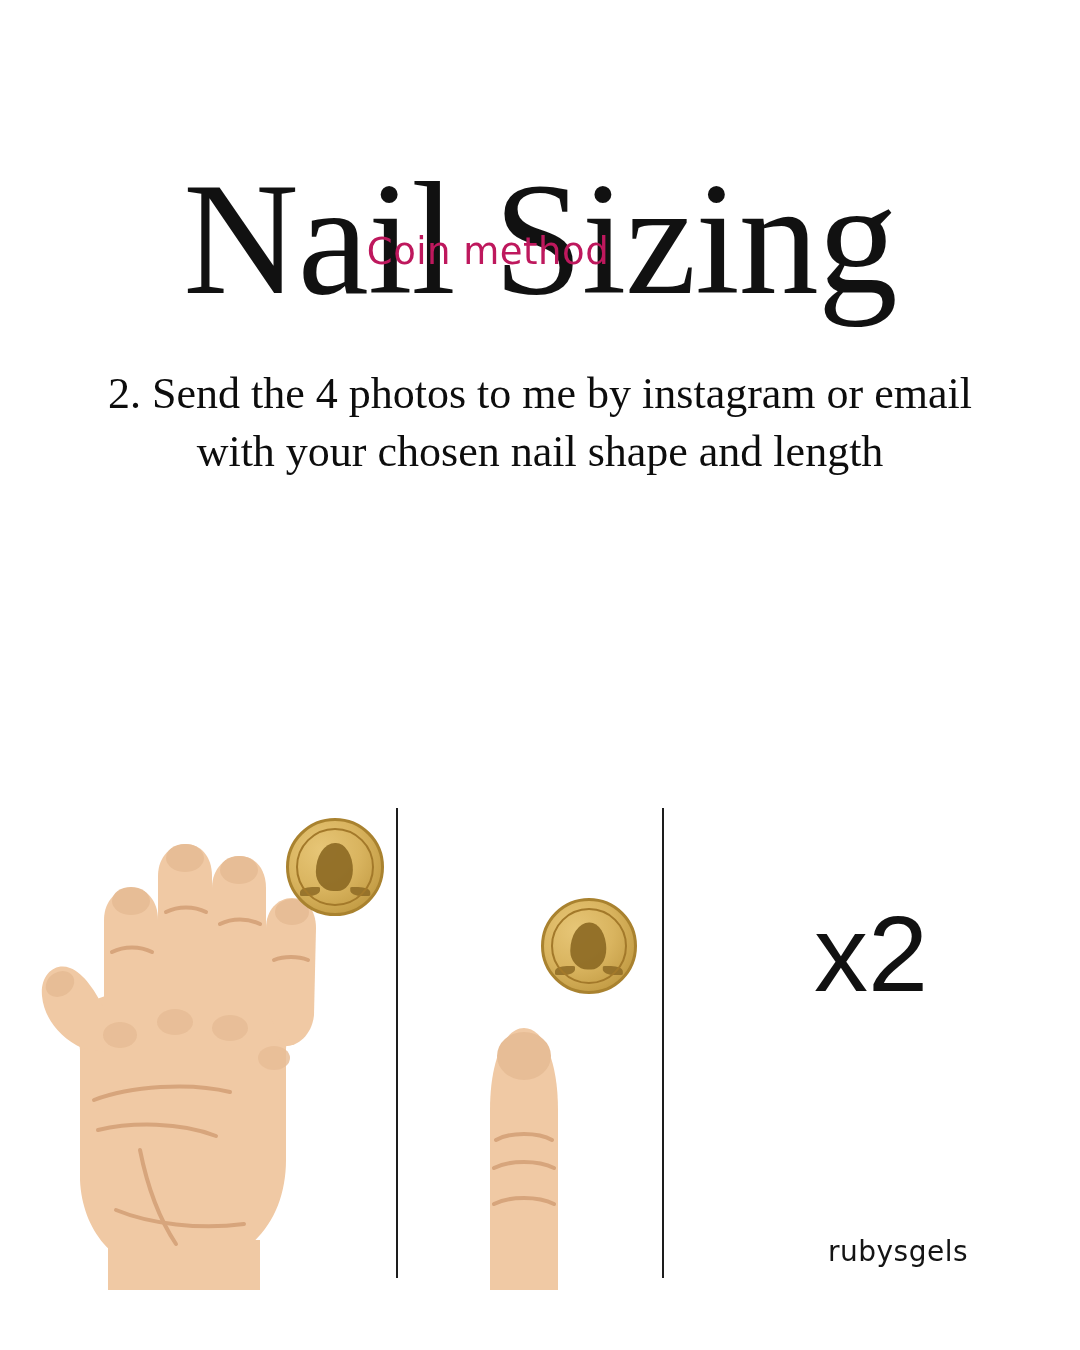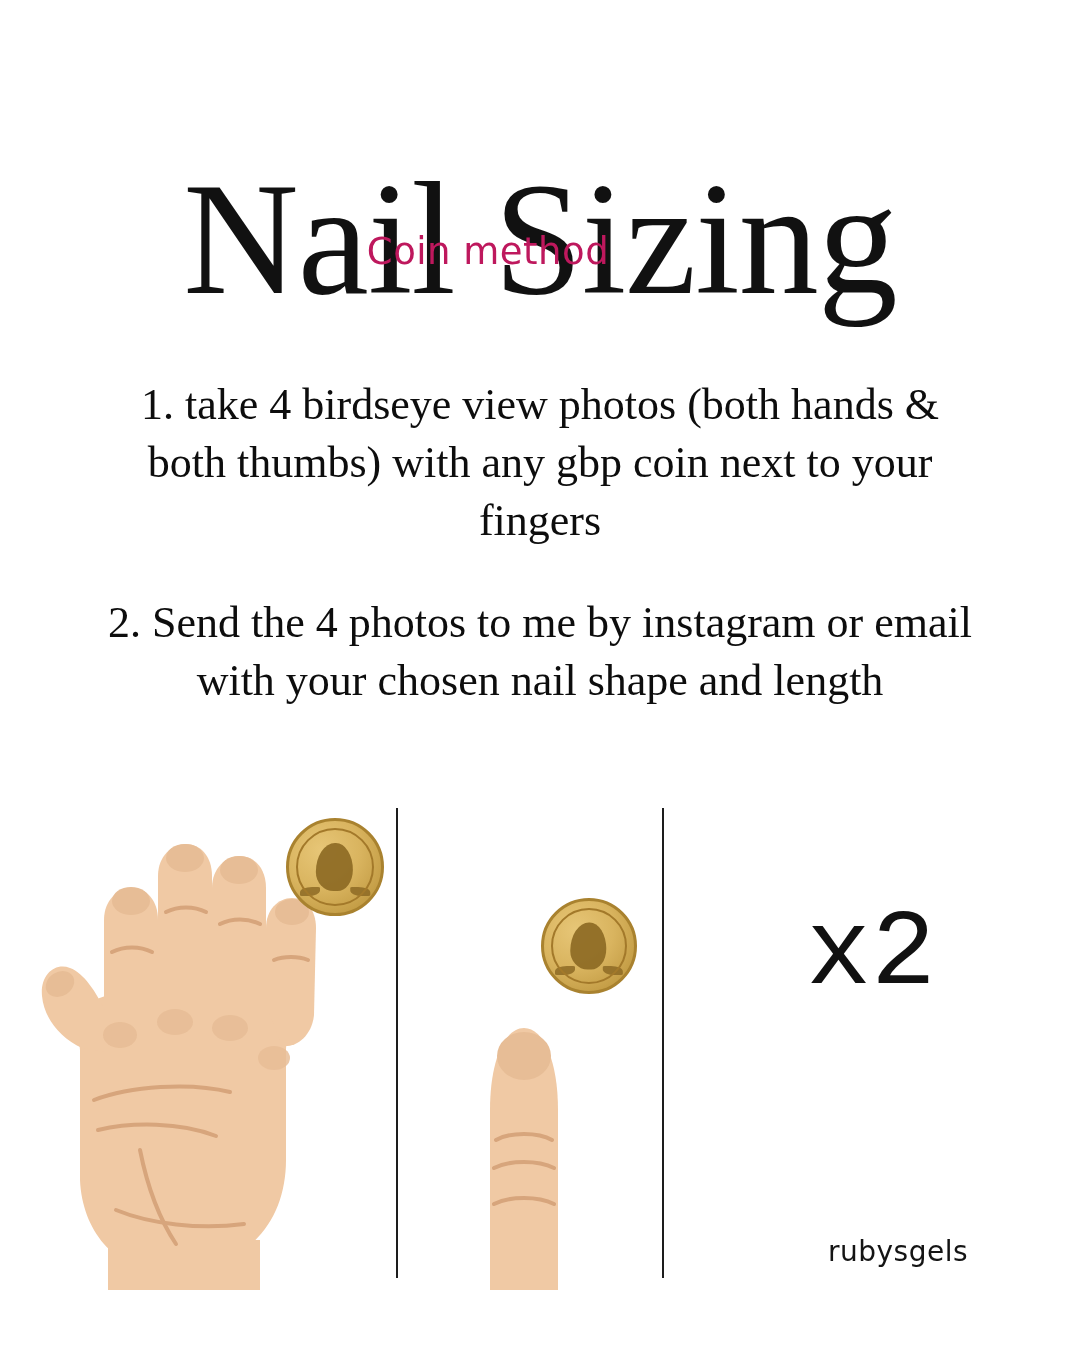--- a/index.html
+++ b/index.html
@@ -132,21 +132,21 @@
   #coin-hand { left: 286px; top: 38px; width: 98px; height: 98px; }
   #coin-thumb { left: 541px; top: 118px; width: 96px; height: 96px; }
 
   
   .x2 {
     position: absolute;
     left: 662px;
     top: 120px;
     width: 418px;
     text-align: center;
-    font-family: Liberation Mono, monospace;
+    font-family: Liberation Sans, sans-serif;
     font-size: 108px;
     line-height: 1;
     color: #111111;
   }
 
   
   .brand {
     position: absolute;
     right: 112px;
     bottom: 22px;
@@ -174,21 +174,20 @@
 </style>
 </head>
 <body>
 
 <div class="page">
 
   <h1 class="title">Nail Sizing</h1>
   <div class="subtitle">Coin method</div>
 
   <div class="steps">
-    <p class="step step-1">1.  take 4 birdseye view photos (both hands &amp; both thumbs) with any gbp coin next to your fingers</p>
     <p class="step step-2">2. Send the 4 photos to me by instagram or email with your chosen nail shape and length</p>
   </div>
 
   <div class="illustration">
 
     <div class="hand-wrap">
       <svg viewBox="0 0 340 490" width="340" height="490" xmlns="http://www.w3.org/2000/svg">
         <g>
 
           <path d="M60 250 C55 215 70 195 95 195 L225 195 C255 195 268 215 266 250

